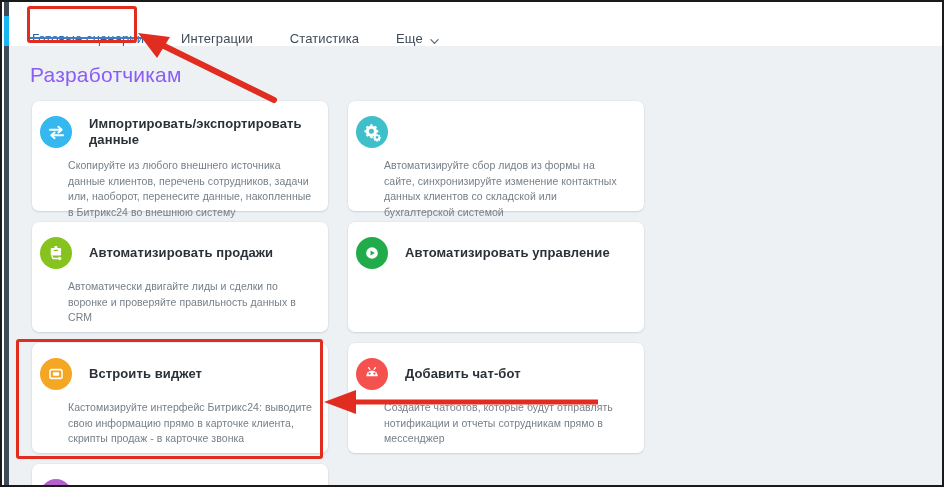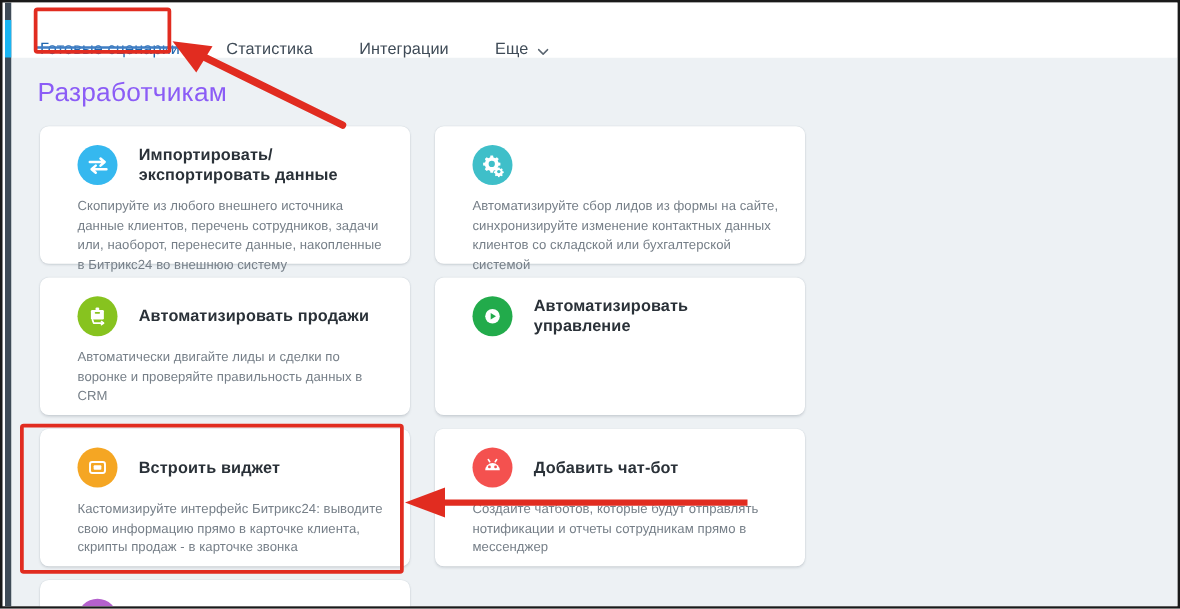--- a/index.html
+++ b/index.html
@@ -116,21 +116,21 @@
     width: 928px;
   }
   .card {
     box-sizing: border-box;
     width: 296px;
     height: 110px;
     margin: 0 10px 11px 10px;
     background: #ffffff;
     border-radius: 7px;
     box-shadow: 0 1px 2px rgba(60,75,90,.16), 0 0 0 .5px rgba(120,135,150,.08);
-    padding: 15px 16px 0 30px;
+    padding: 15px 16px 0 8px;
     cursor: pointer;
   }
   .card-head {
     display: flex;
     align-items: center;
     height: 32px;
   }
   .card-icon {
     width: 32px;
     height: 32px;
@@ -148,20 +148,21 @@
     color: #2a3138;
     letter-spacing: .1px;
     line-height: 1.2;
   }
   .card-desc {
     margin-top: 10px;
     font-size: 10.5px;
     line-height: 1.48;
     color: #767f88;
     letter-spacing: .05px;
+    margin-left: 28px;
   }
 
   
   .anno {
     position: absolute;
     z-index: 20;
     pointer-events: none;
   }
   .anno-box {
     box-sizing: border-box;
@@ -184,24 +185,24 @@
 
   <div class="left-rail"></div>
   <div class="left-rail-accent"></div>
 
   <div class="tabbar">
     <div class="tabs">
       <div class="tab active">
         <span>Готовые сценарии</span>
       </div>
       <div class="tab">
+        <span>Интеграции</span>
+      </div>
+      <div class="tab">
         <span>Статистика</span>
-      </div>
-      <div class="tab">
-        <span>Интеграции</span>
       </div>
       <div class="tab">
         <span>Еще</span>
         <span class="caret">
           <svg width="9" height="9" viewBox="0 0 10 10">
               <path d="M1 3 L5 7 L9 3" fill="none" stroke="#5a6570" stroke-width="1.3" stroke-linecap="round" stroke-linejoin="round"></path>
             </svg>
         </span>
       </div>
     </div>

